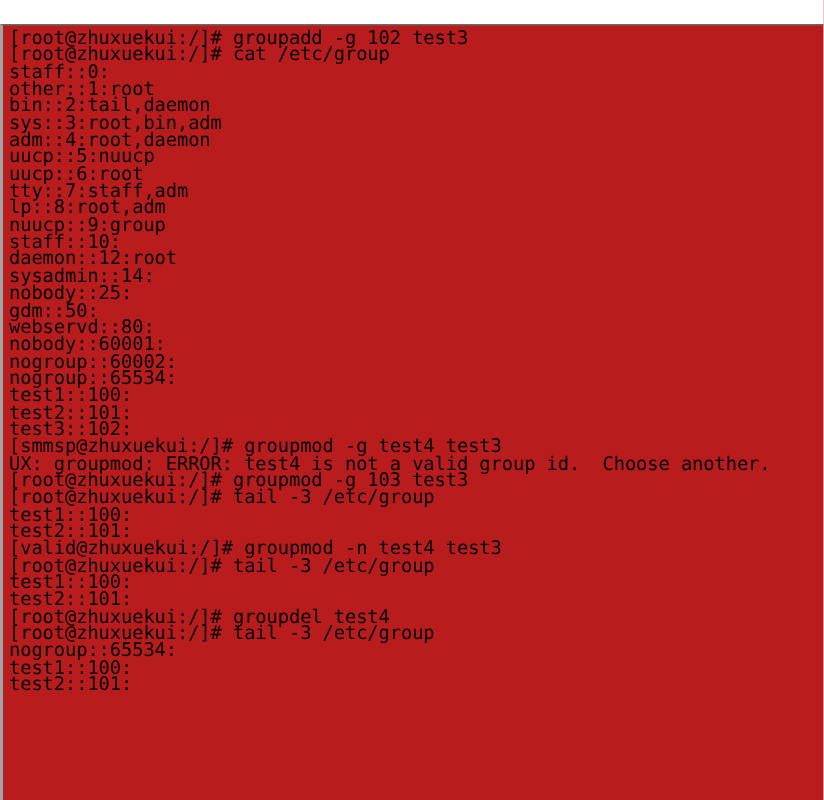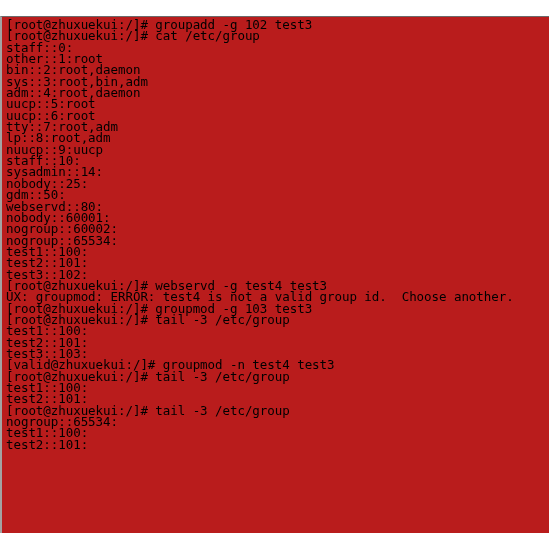--- a/index.html
+++ b/index.html
@@ -45,48 +45,49 @@
 </style>
 </head>
 <body>
 
 <div id="terminal-window">
   <div id="terminal-screen">
       <div class="term-line">[root@zhuxuekui:/]# groupadd -g 102 test3</div>
       <div class="term-line">[root@zhuxuekui:/]# cat /etc/group</div>
       <div class="term-line">staff::0:</div>
       <div class="term-line">other::1:root</div>
-      <div class="term-line">bin::2:root,daemon</div>
+      <div class="term-line">bin::2:tail,daemon</div>
       <div class="term-line">sys::3:root,bin,adm</div>
       <div class="term-line">adm::4:root,daemon</div>
-      <div class="term-line">uucp::5:root</div>
+      <div class="term-line">uucp::5:nuucp</div>
       <div class="term-line">uucp::6:root</div>
-      <div class="term-line">tty::7:root,adm</div>
+      <div class="term-line">tty::7:staff,adm</div>
       <div class="term-line">lp::8:root,adm</div>
-      <div class="term-line">nuucp::9:uucp</div>
+      <div class="term-line">nuucp::9:group</div>
       <div class="term-line">staff::10:</div>
+      <div class="term-line">daemon::12:root</div>
       <div class="term-line">sysadmin::14:</div>
       <div class="term-line">nobody::25:</div>
       <div class="term-line">gdm::50:</div>
       <div class="term-line">webservd::80:</div>
       <div class="term-line">nobody::60001:</div>
       <div class="term-line">nogroup::60002:</div>
       <div class="term-line">nogroup::65534:</div>
       <div class="term-line">test1::100:</div>
       <div class="term-line">test2::101:</div>
       <div class="term-line">test3::102:</div>
-      <div class="term-line">[root@zhuxuekui:/]# webservd -g test4 test3</div>
+      <div class="term-line">[smmsp@zhuxuekui:/]# groupmod -g test4 test3</div>
       <div class="term-line">UX: groupmod: ERROR: test4 is not a valid group id.  Choose another.</div>
       <div class="term-line">[root@zhuxuekui:/]# groupmod -g 103 test3</div>
       <div class="term-line">[root@zhuxuekui:/]# tail -3 /etc/group</div>
       <div class="term-line">test1::100:</div>
       <div class="term-line">test2::101:</div>
-      <div class="term-line">test3::103:</div>
       <div class="term-line">[valid@zhuxuekui:/]# groupmod -n test4 test3</div>
       <div class="term-line">[root@zhuxuekui:/]# tail -3 /etc/group</div>
       <div class="term-line">test1::100:</div>
       <div class="term-line">test2::101:</div>
+      <div class="term-line">[root@zhuxuekui:/]# groupdel test4</div>
       <div class="term-line">[root@zhuxuekui:/]# tail -3 /etc/group</div>
       <div class="term-line">nogroup::65534:</div>
       <div class="term-line">test1::100:</div>
       <div class="term-line">test2::101:</div>
     </div>
 </div>
 
 </body></html>

